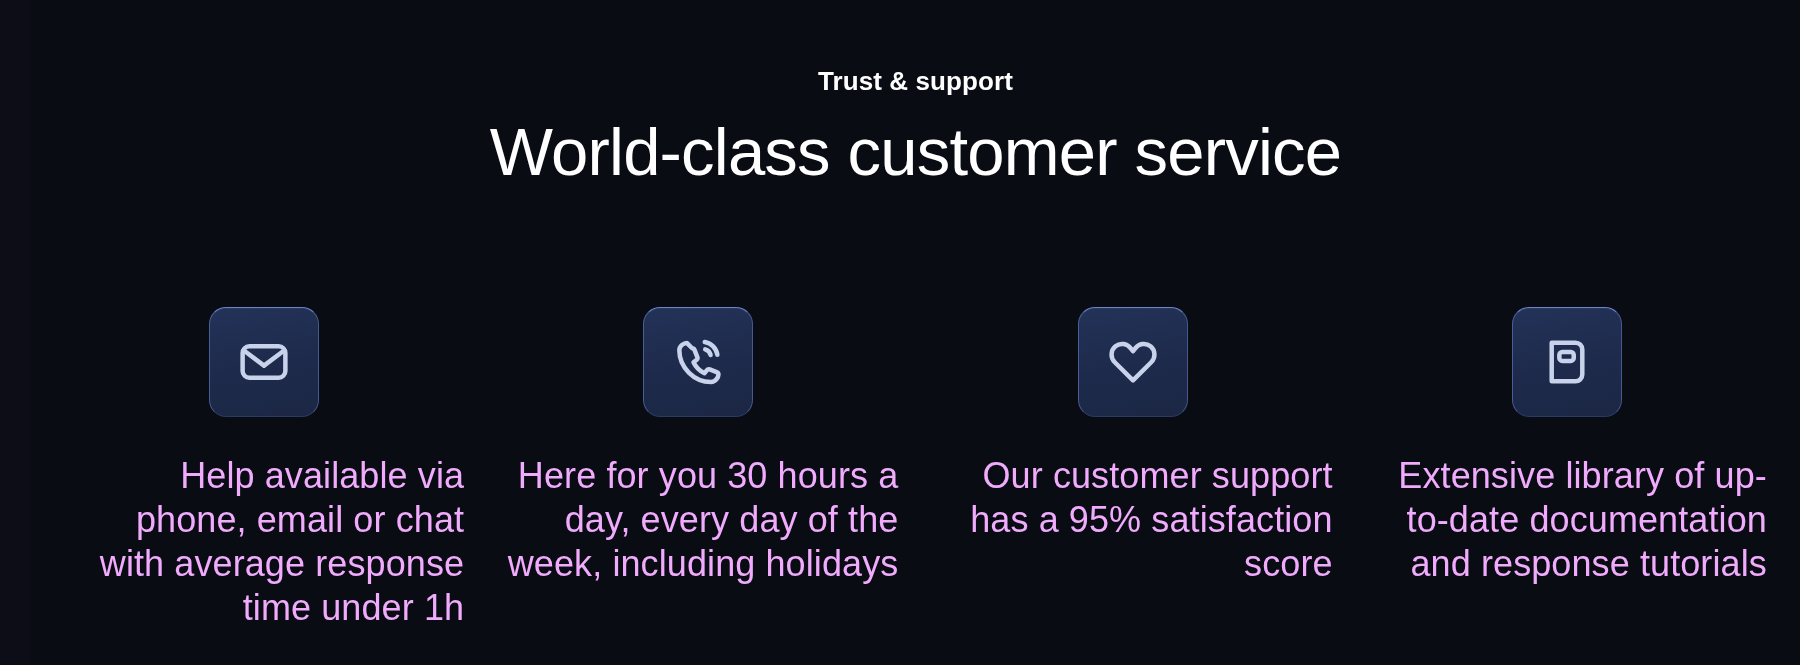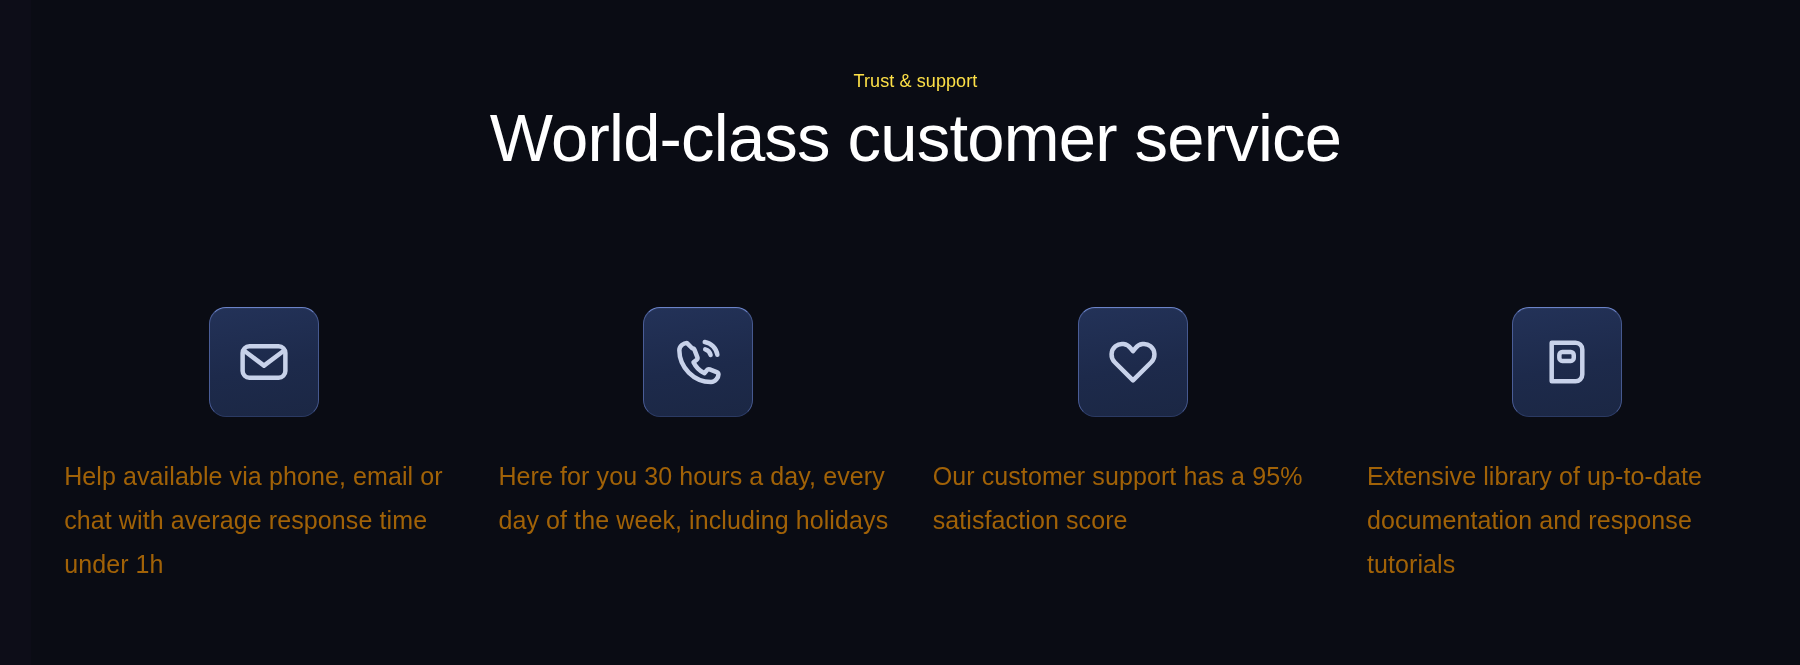--- a/index.html
+++ b/index.html
@@ -42,28 +42,29 @@
   
   .header {
     position: absolute;
     top: 64px;
     left: 0;
     width: 1769px;
     text-align: center;
   }
 
   .eyebrow {
-    font-size: 18px;
+    font-size: 26px;
     line-height: 34px;
-    font-weight: 400;
-    color: #fde047;
+    font-weight: 700;
+    color: #ffffff;
     letter-spacing: 0.1px;
   }
 
   .headline {
+    margin-top: 14px;
     font-size: 67px;
     line-height: 80px;
     font-weight: 300;
     color: #ffffff;
     letter-spacing: -0.8px;
   }
 
   
   .features {
     position: absolute;
@@ -105,25 +106,25 @@
     stroke: #c8d2ea;
     stroke-width: 2;
     stroke-linecap: round;
     stroke-linejoin: round;
     fill: none;
   }
 
   .caption {
     margin-top: 37px;
     width: 400px;
-    text-align: left;
-    font-size: 25px;
+    text-align: right;
+    font-size: 36px;
     line-height: 44px;
     font-weight: 400;
-    color: #a16207;
+    color: #f0abfc;
     letter-spacing: 0.1px;
   }
 </style>
 </head>
 <body>
 
 <div class="page">
 
   <div class="left-edge"></div>
 

